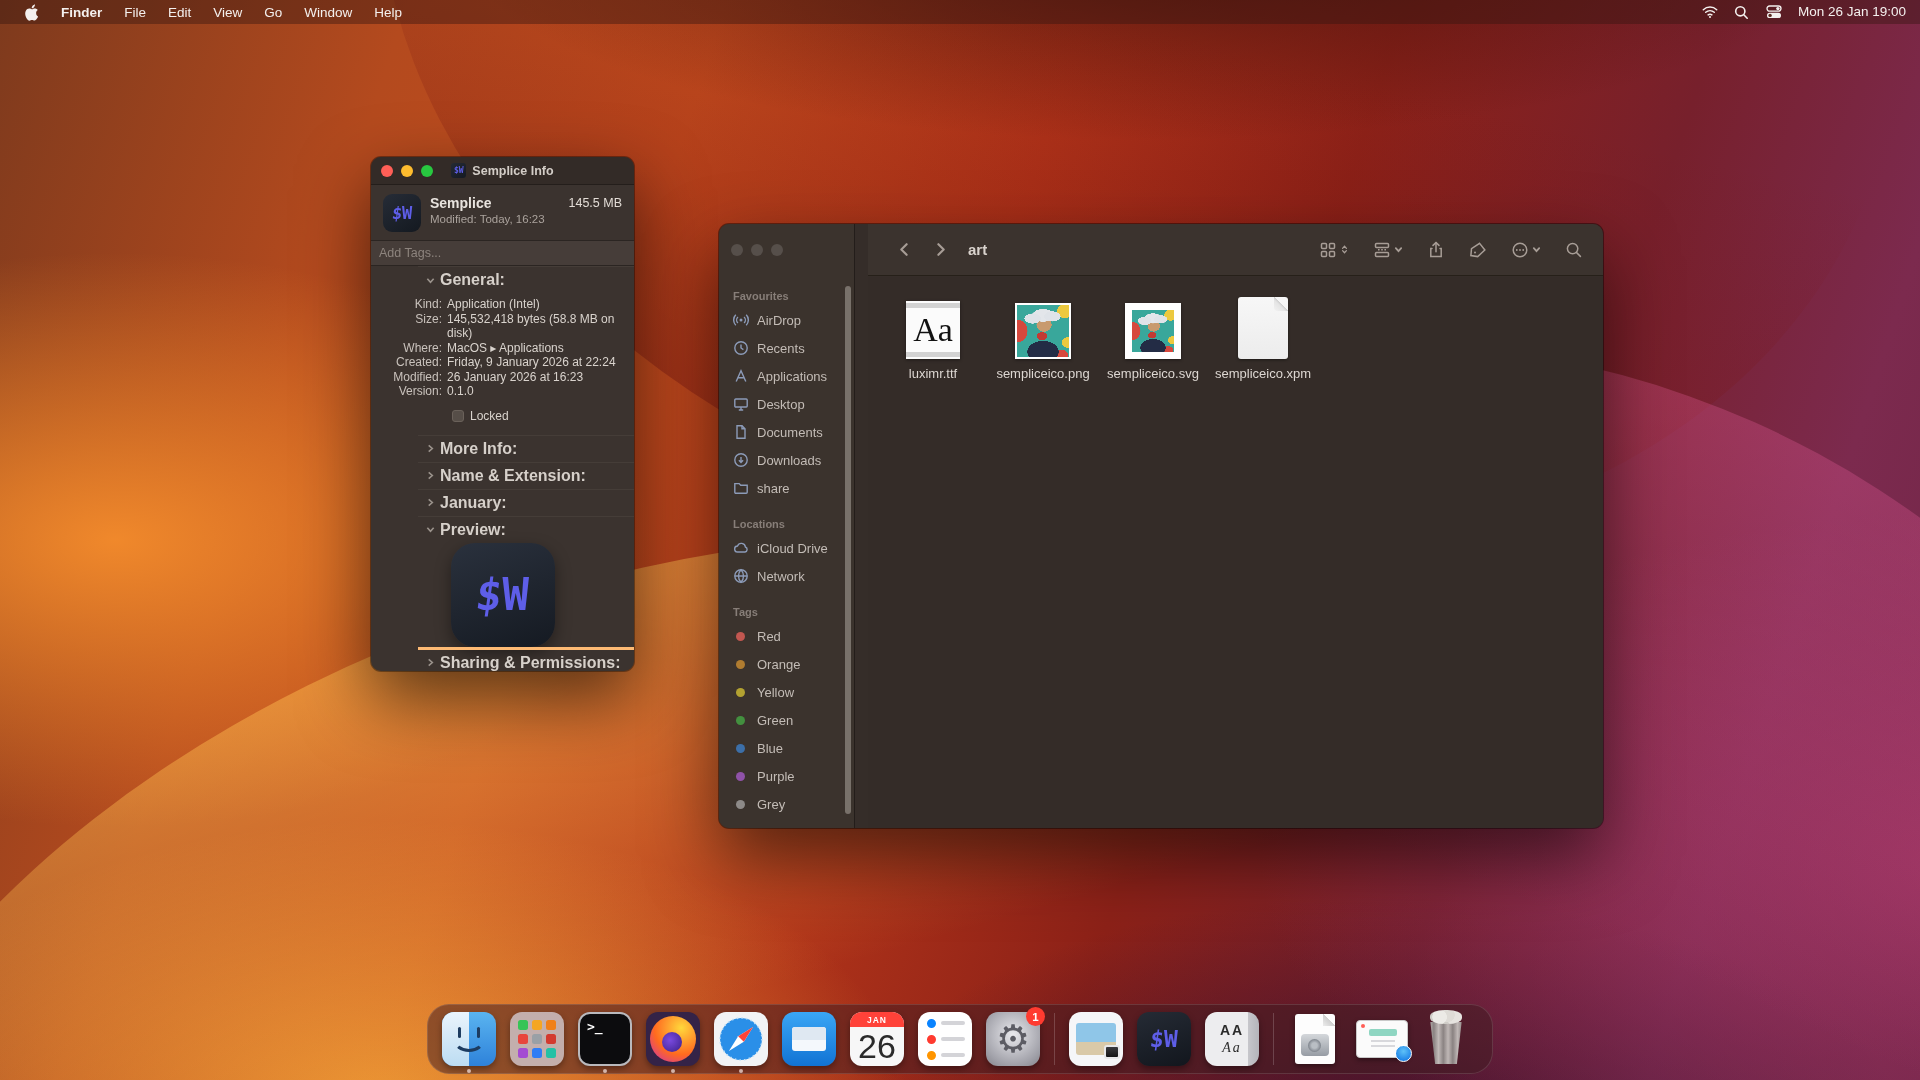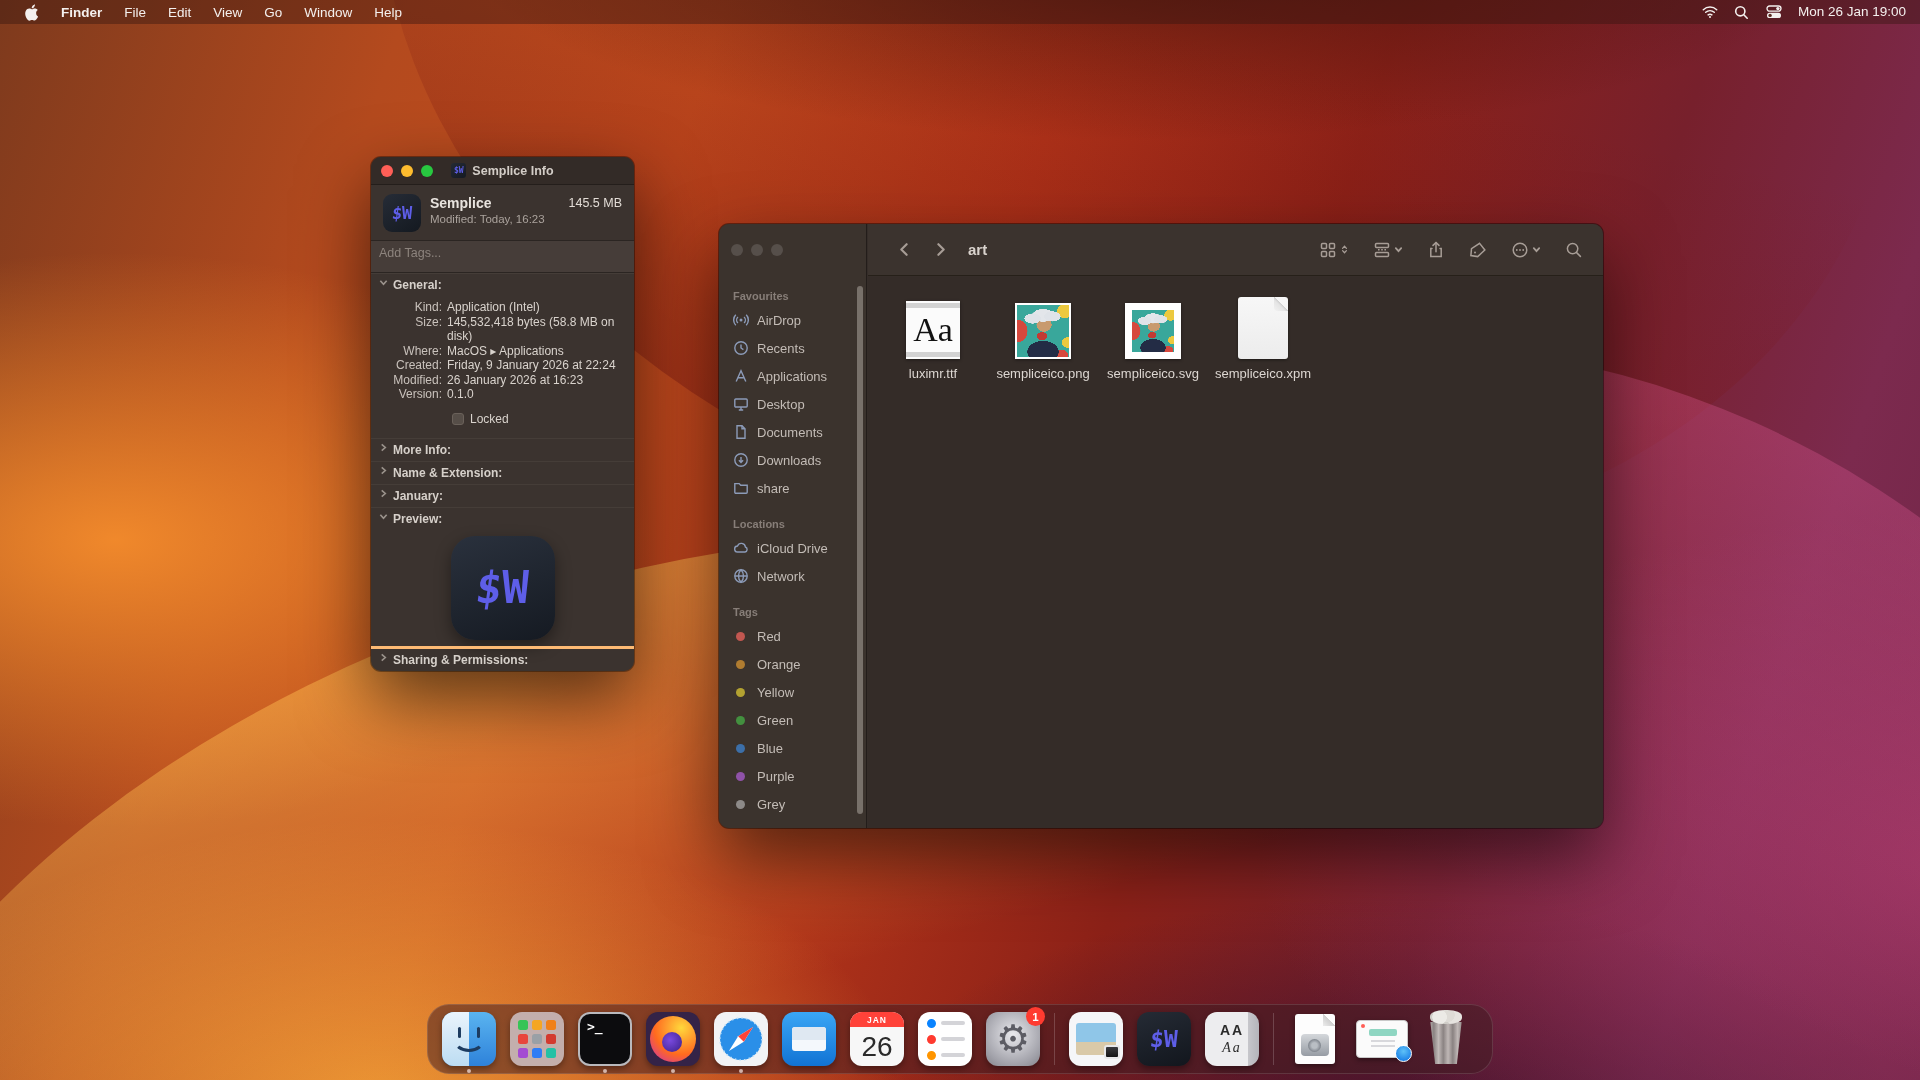--- a/index.html
+++ b/index.html
@@ -58,41 +58,41 @@
     display:flex; align-items:center; justify-content:center; flex:0 0 38px; }
   .app-icon-40 .dollar, .app-icon-100 .dollar { display:inline-block; transform:skewX(-8deg); }
   .info-name-col { display:flex; flex-direction:column; gap:2px; padding-top:1px; }
   .info-name { font-size:14px; font-weight:700; color:#e8e3de; }
   .info-mod { font-size:11.5px; color:#aaa29c; }
   .info-size { margin-left:auto; font-size:12.5px; color:#e2dcd6; padding-top:2px; }
   .tags-box { height:33px; background:#463d39; border-top:1px solid #2b2522; border-bottom:1px solid #2b2522;
     padding:5px 8px; }
   .tags-box input { width:100%; background:transparent; border:none; outline:none; color:#d8d2cc; font-size:12.5px; }
   .tags-box input::placeholder { color:#8d847e; }
-  .sec-row { display:flex; gap:5px; padding:4px 8px; font-weight:700; font-size:12px; color:#d6d0ca;
-    border-top:1px solid #453d38; }
+  .sec-row { display:flex; align-items:center; gap:5px; padding:4px 8px; font-weight:700; font-size:16px; color:#d6d0ca;
+    border-top:1px solid #453d38;margin-left:47px; }
   .sec-row:first-of-type { border-top:none; }
   .chev { width:9px; height:9px; stroke:#9a928b; stroke-width:1.8; fill:none; flex:0 0 9px; }
   .rot90 { transform:rotate(90deg); }
   .general-body { padding:4px 10px 6px 0; }
   .g-row { display:flex; line-height:14.5px; }
   .g-key { width:76px; flex:0 0 76px; text-align:right; color:#c9c2bc; padding-right:5px; }
   .g-val { flex:1; color:#d9d3cd; }
   .locked-row { display:flex; align-items:center; gap:6px; margin:10px 0 6px 81px; color:#d9d3cd; }
   .checkbox { width:12px; height:12px; border-radius:3px; background:#564e48; border:1px solid #6a615a; }
   .preview-body { flex:1; display:flex; align-items:center; justify-content:center; }
   .app-icon-100 { width:104px; height:104px; border-radius:24px; background:linear-gradient(160deg,#2a313d,#151a22);
     color:#5e5ee8; font-family:"DejaVu Sans Mono",monospace; font-weight:700; font-size:44px;
     display:flex; align-items:center; justify-content:center; box-shadow:0 6px 16px rgba(0,0,0,.4); }
   .sharing-row { border-top:3px solid #fdba74; }
 
   
   .finder-win { position:absolute; left:719px; top:224px; width:884px; height:604px; border-radius:10px;
     background:#352d29; box-shadow:0 30px 70px rgba(0,0,0,.55), 0 0 0 1px rgba(0,0,0,.4); overflow:hidden; z-index:10; }
-  .f-sidebar { position:absolute; left:0; top:0; bottom:0; width:148px; background:#3b332d; border-right:1px solid #231d1a; }
+  .f-sidebar { position:absolute; left:0; top:0; bottom:0; width:136px; background:#3b332d; border-right:1px solid #231d1a; }
   .f-sidebar .traffic { position:absolute; left:12px; top:20px; }
   .sb-scroll { position:absolute; right:3px; top:62px; width:6px; height:528px; border-radius:3px; background:rgba(235,228,222,.35); }
   .sb-content { position:absolute; left:0; right:10px; top:60px; }
   .sb-header { font-size:11px; font-weight:700; color:#877e78; padding:6px 0 4px 14px; }
   .sb-item { display:flex; align-items:center; gap:8px; height:28px; padding-left:14px; color:#c3bcb6; font-size:13px; border-radius:6px; }
   .sb-icon { width:16px; height:16px; flex:0 0 16px; stroke:#8c9bb8; fill:none; stroke-width:1.4; }
   .tag-dot { width:9px; height:9px; border-radius:50%; margin:0 4px 0 3px; flex:0 0 9px; }
   .alltags-icon { width:9px; height:9px; border-radius:50%; border:1.4px solid #9a928b; margin:0 3px 0 2px; flex:0 0 9px; }
 
   .f-main { position:absolute; left:149px; top:0; right:0; bottom:0; }
@@ -167,21 +167,21 @@
   .ff-globe::after { content:""; position:absolute; left:26%; top:34%; width:44%; height:44%; border-radius:50%;
     background:radial-gradient(circle at 40% 40%, #7a4ae0, #4a2a9e 75%); }
   .safari-tile { background:#f2f3f5; display:flex; align-items:center; justify-content:center; }
   .mail-tile { background:linear-gradient(180deg,#3aa6f5,#1173d4); display:flex; align-items:center; justify-content:center; }
   .envelope { width:34px; height:24px; background:#f4f8fc; border-radius:3px; position:relative; overflow:hidden; }
   .envelope::before { content:""; position:absolute; left:-3px; top:-13px; width:40px; height:26px; transform:rotate(0deg);
     background:linear-gradient(135deg, transparent 46%, #dfe8f2 47%), linear-gradient(225deg, transparent 46%, #dfe8f2 47%); }
   .cal-tile { background:#f7f7f7; display:flex; flex-direction:column; }
   .cal-month { height:15px; background:#ff4239; color:#fff; font-size:8.5px; font-weight:700; letter-spacing:1px;
     display:flex; align-items:center; justify-content:center; }
-  .cal-day { flex:1; display:flex; align-items:center; justify-content:center; font-size:28px; font-weight:300; color:#2b2b2b; }
+  .cal-day { flex:1; display:flex; align-items:center; justify-content:center; font-size:34px; font-weight:300; color:#2b2b2b; }
   .rem-tile { background:#fff; display:flex; flex-direction:column; justify-content:center; gap:7px; padding-left:9px; }
   .rem-row { display:flex; align-items:center; gap:5px; }
   .rem-dot { width:9px; height:9px; border-radius:50%; border:2px solid; }
   .rem-line { width:24px; height:3.5px; border-radius:2px; background:#d4d4d8; }
   .settings-tile { background:radial-gradient(circle at 50% 42%, #e9e9ed, #a2a2aa 72%, #84848c); display:flex; align-items:center; justify-content:center; }
   .gear { font-size:38px; color:#5c5c64; line-height:1; font-family:"DejaVu Sans",sans-serif; }
   .badge { position:absolute; top:-5px; right:-5px; min-width:19px; height:19px; border-radius:10px; background:#ff3b30;
     color:#fff; font-size:11.5px; font-weight:600; display:flex; align-items:center; justify-content:center; padding:0 4px; }
   .preview-tile { background:#f5f6f8; display:flex; align-items:center; justify-content:center; }
   .pv-photo { width:40px; height:32px; border-radius:3px; background:linear-gradient(180deg,#8fc6e8 58%,#d9c9a8 58%); position:relative; }

